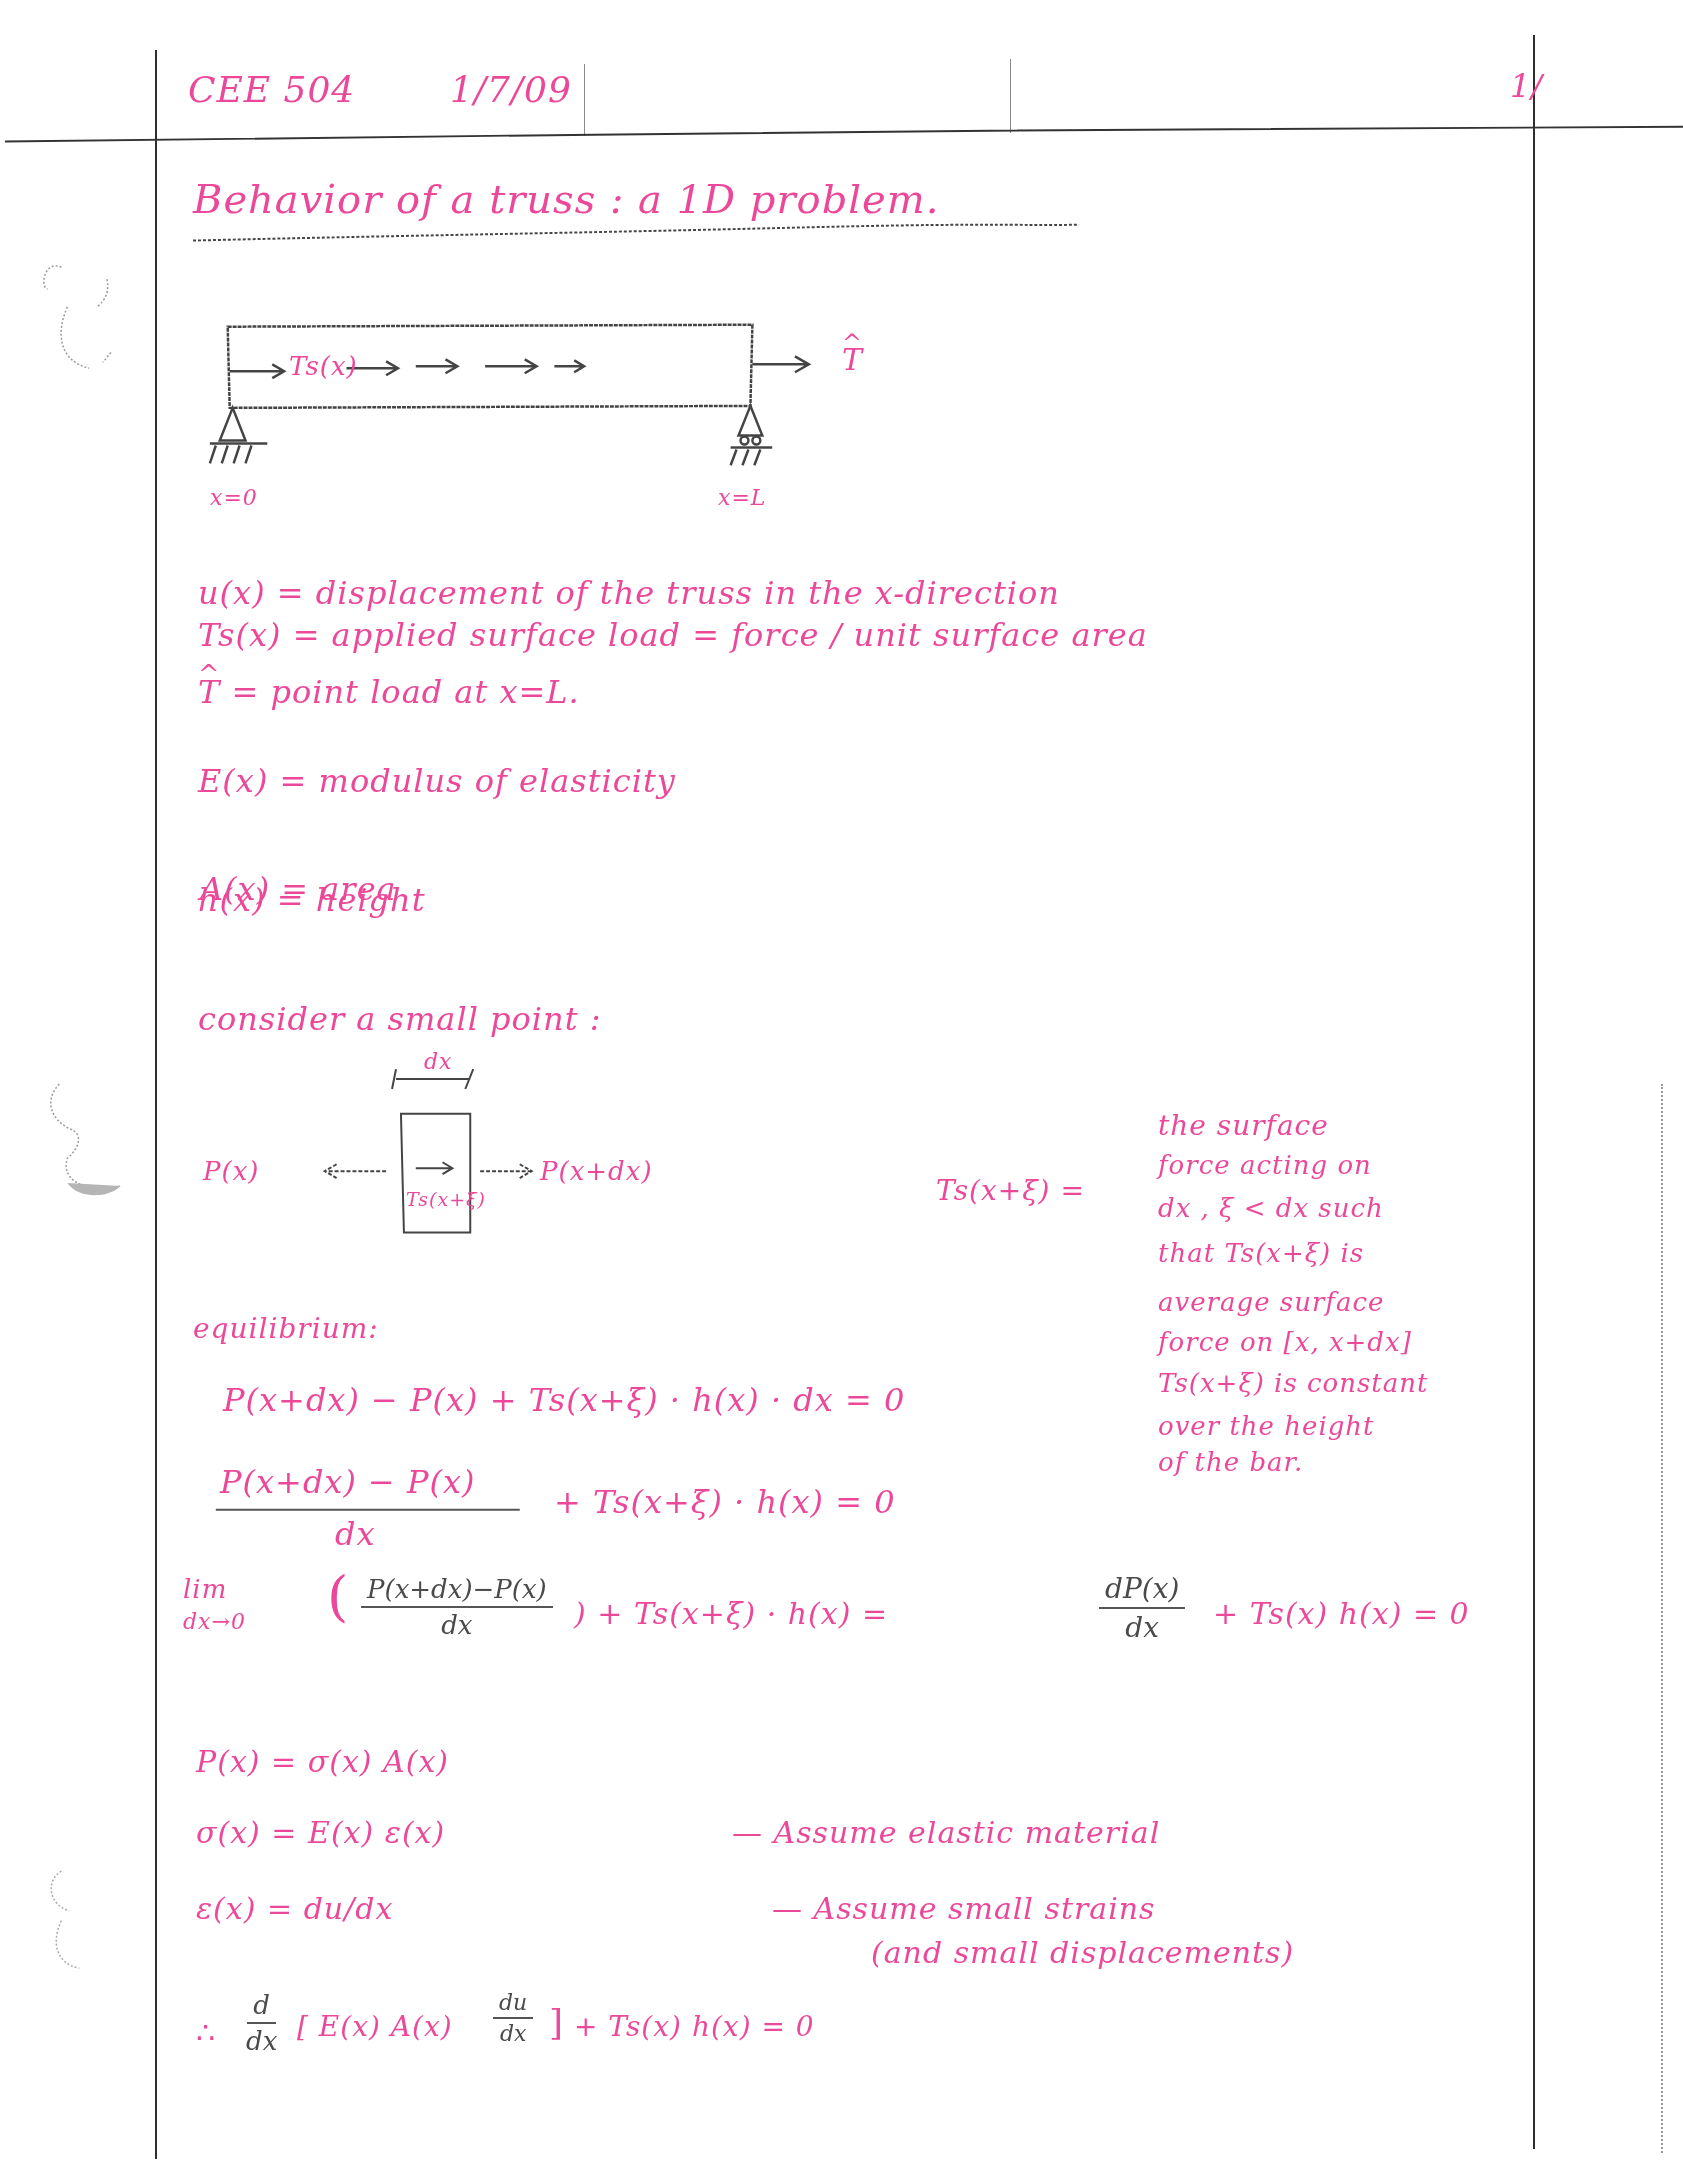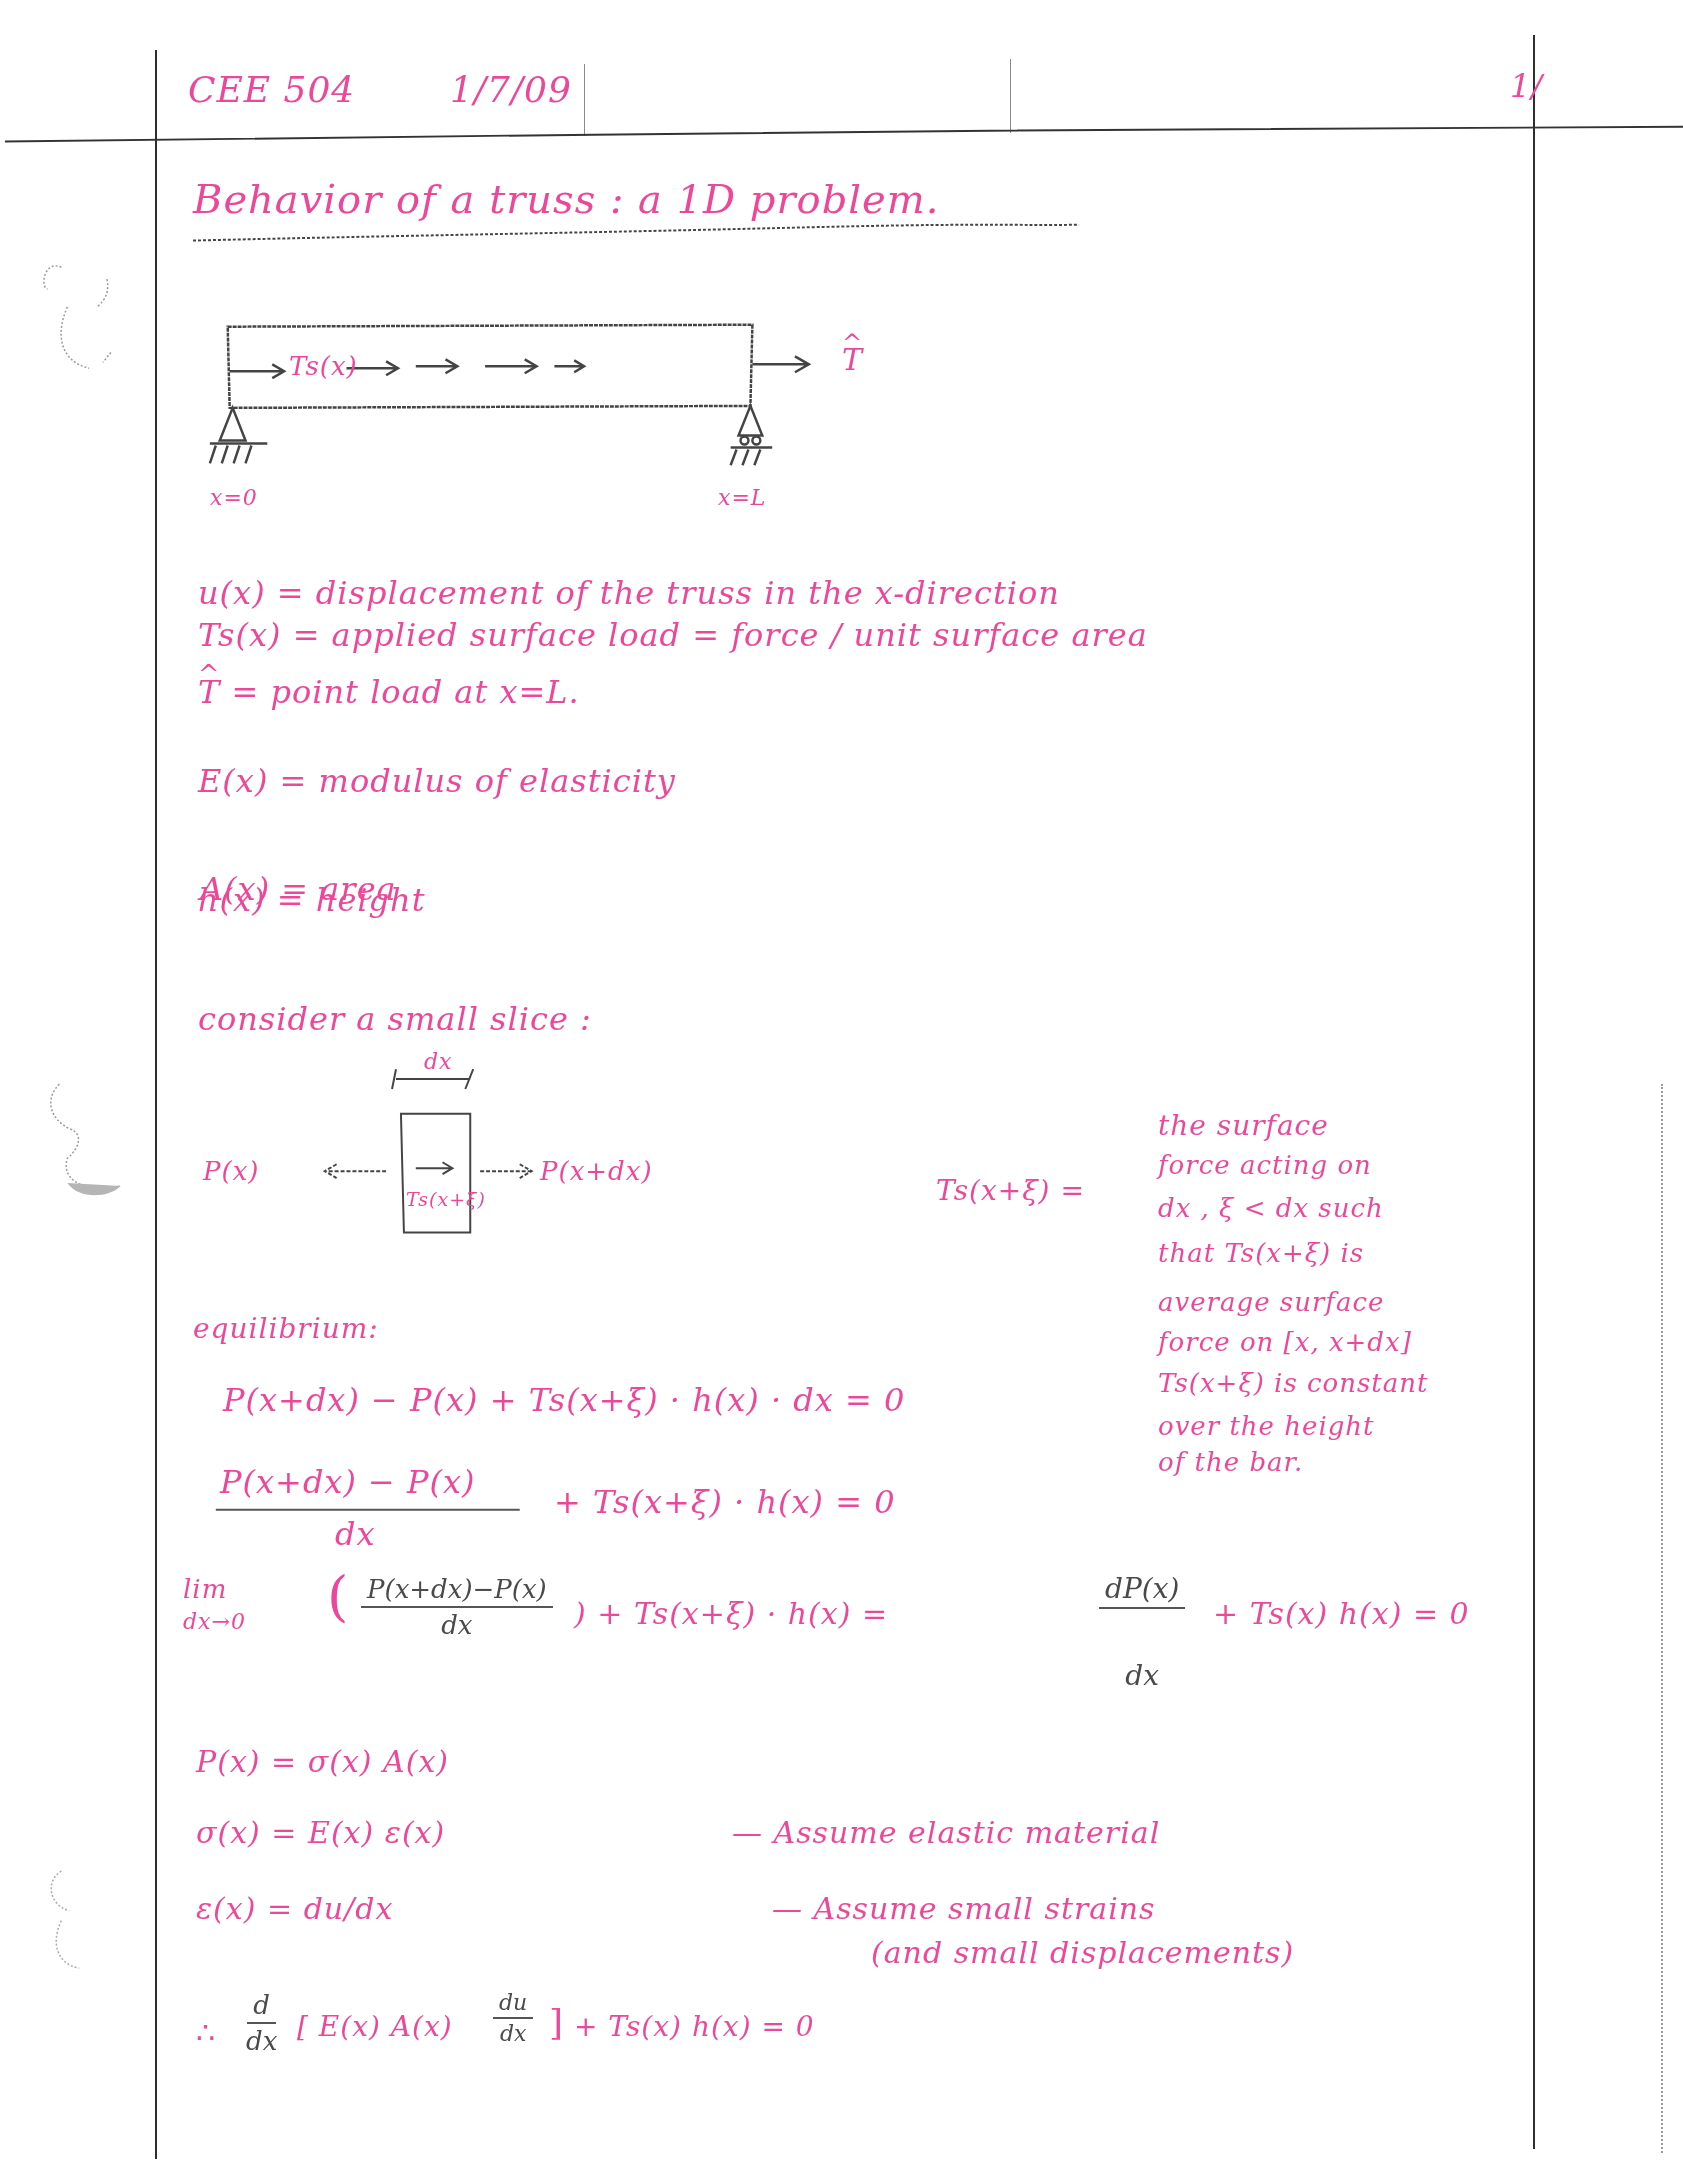--- a/index.html
+++ b/index.html
@@ -112,21 +112,21 @@
   <div class="hand s32" style="left:200px; top:822px;margin-top:48px;">
     <span>A(x)</span>
     <span>= area</span>
   </div>
   <div class="hand s32" style="left:198px; top:881px;">
     <span>h(x)</span>
     <span>= height</span>
   </div>
 </div>
 
-<div class="hand s32" style="left:198px; top:1000px;">consider a small slice :</div>
+<div class="hand s32" style="left:198px; top:1000px;">consider a small point :</div>
 <div class="hand s22" style="left:424px; top:1049px;">dx</div>
 <div class="hand s26" style="left:203px; top:1156px;">P(x)</div>
 <div class="hand s26" style="left:540px; top:1156px;">P(x+dx)</div>
 <div class="hand" style="left:406px; top:1188px; font-size:19px;">Ts(x+ξ)</div>
 
 <div class="hand s28" style="left:936px; top:1174px;">Ts(x+ξ) =</div>
 <div>
   <div class="hand s28" style="left:1158px; top:1109px;">the surface</div>
   <div class="hand s26" style="left:1158px; top:1150px;">force acting on</div>
   <div class="hand s26" style="left:1158px; top:1193px;">dx , ξ &lt; dx such</div>
@@ -145,21 +145,21 @@
 <div class="hand s32" style="left:554px; top:1483px;">+  Ts(x+ξ) · h(x)  = 0</div>
 
 <div class="hand s26" style="left:183px; top:1574px;">lim</div>
 <div class="hand s22" style="left:183px; top:1609px;">dx→0</div>
 <div class="hand" style="left:327px; top:1564px; font-size:55px; font-style:normal;">(</div>
 <div class="frac s26" style="left:361px; top:1574px;">
   <span class="num">P(x+dx)−P(x)</span>
   <span class="den">dx</span>
 </div>
 <div class="hand s30" style="left:574px; top:1596px;">) + Ts(x+ξ) · h(x)  =</div>
-<div class="frac s28" style="left:1099px; top:1572px;gap:48px;">
+<div class="frac s28" style="left:1099px; top:1572px;">
   <span class="num">dP(x)</span>
   <span class="den">dx</span>
 </div>
 <div class="hand s30" style="left:1213px; top:1596px;">+ Ts(x) h(x) = 0</div>
 
 <div class="hand s30" style="left:196px; top:1744px;">P(x) =  σ(x) A(x)</div>
 <div class="hand s30" style="left:196px; top:1815px;">σ(x)  =  E(x) ε(x)</div>
 <div class="hand s30" style="left:732px; top:1815px;">—  Assume elastic material</div>
 <div class="hand s30" style="left:196px; top:1891px;">ε(x)  =  du/dx</div>
 <div class="hand s30" style="left:772px; top:1891px;">—  Assume small strains</div>

